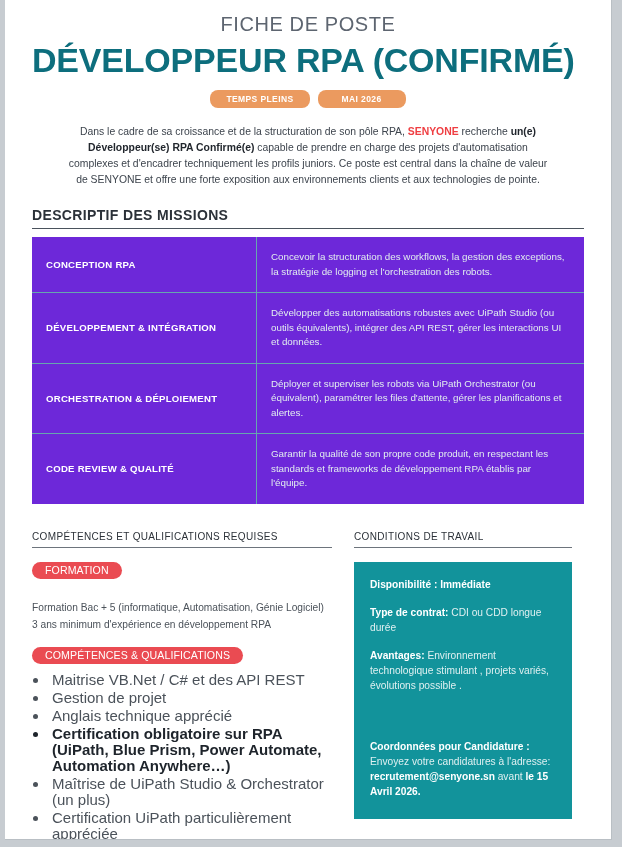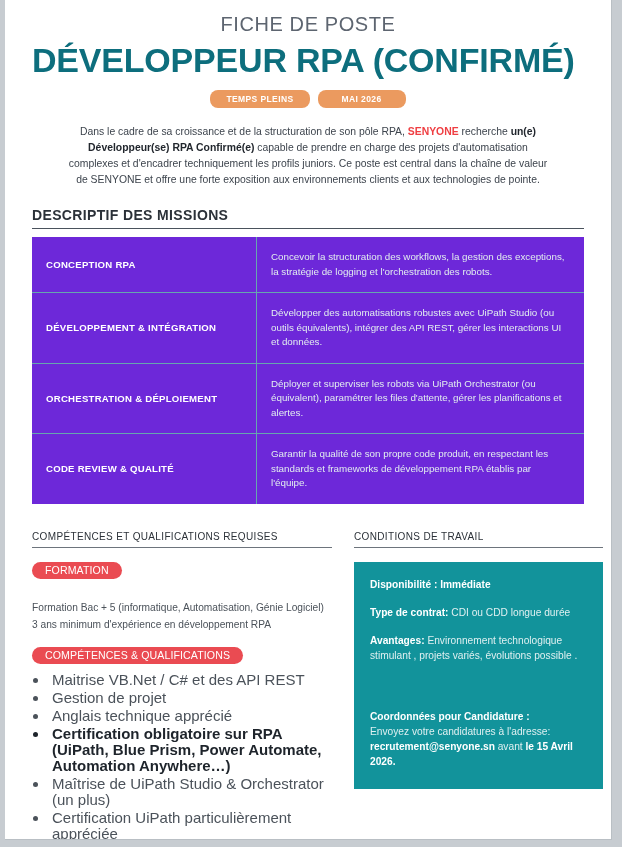--- a/index.html
+++ b/index.html
@@ -119,21 +119,21 @@
     line-height: 14.5px;
   }
 
   
   .cols {
     display: flex;
     margin-top: 27px;
     gap: 22px;
   }
   .col-left { width: 300px; flex: none; }
-  .col-right { width: 249px; flex: none; }
+  .col-right { width: 218px; flex: none; }
 
   .sub-head {
     font-size: 10px;
     font-weight: normal;
     letter-spacing: 0.35px;
     color: #2b3138;
   }
   .sub-rule {
     margin-top: 5px;
     height: 1px;

